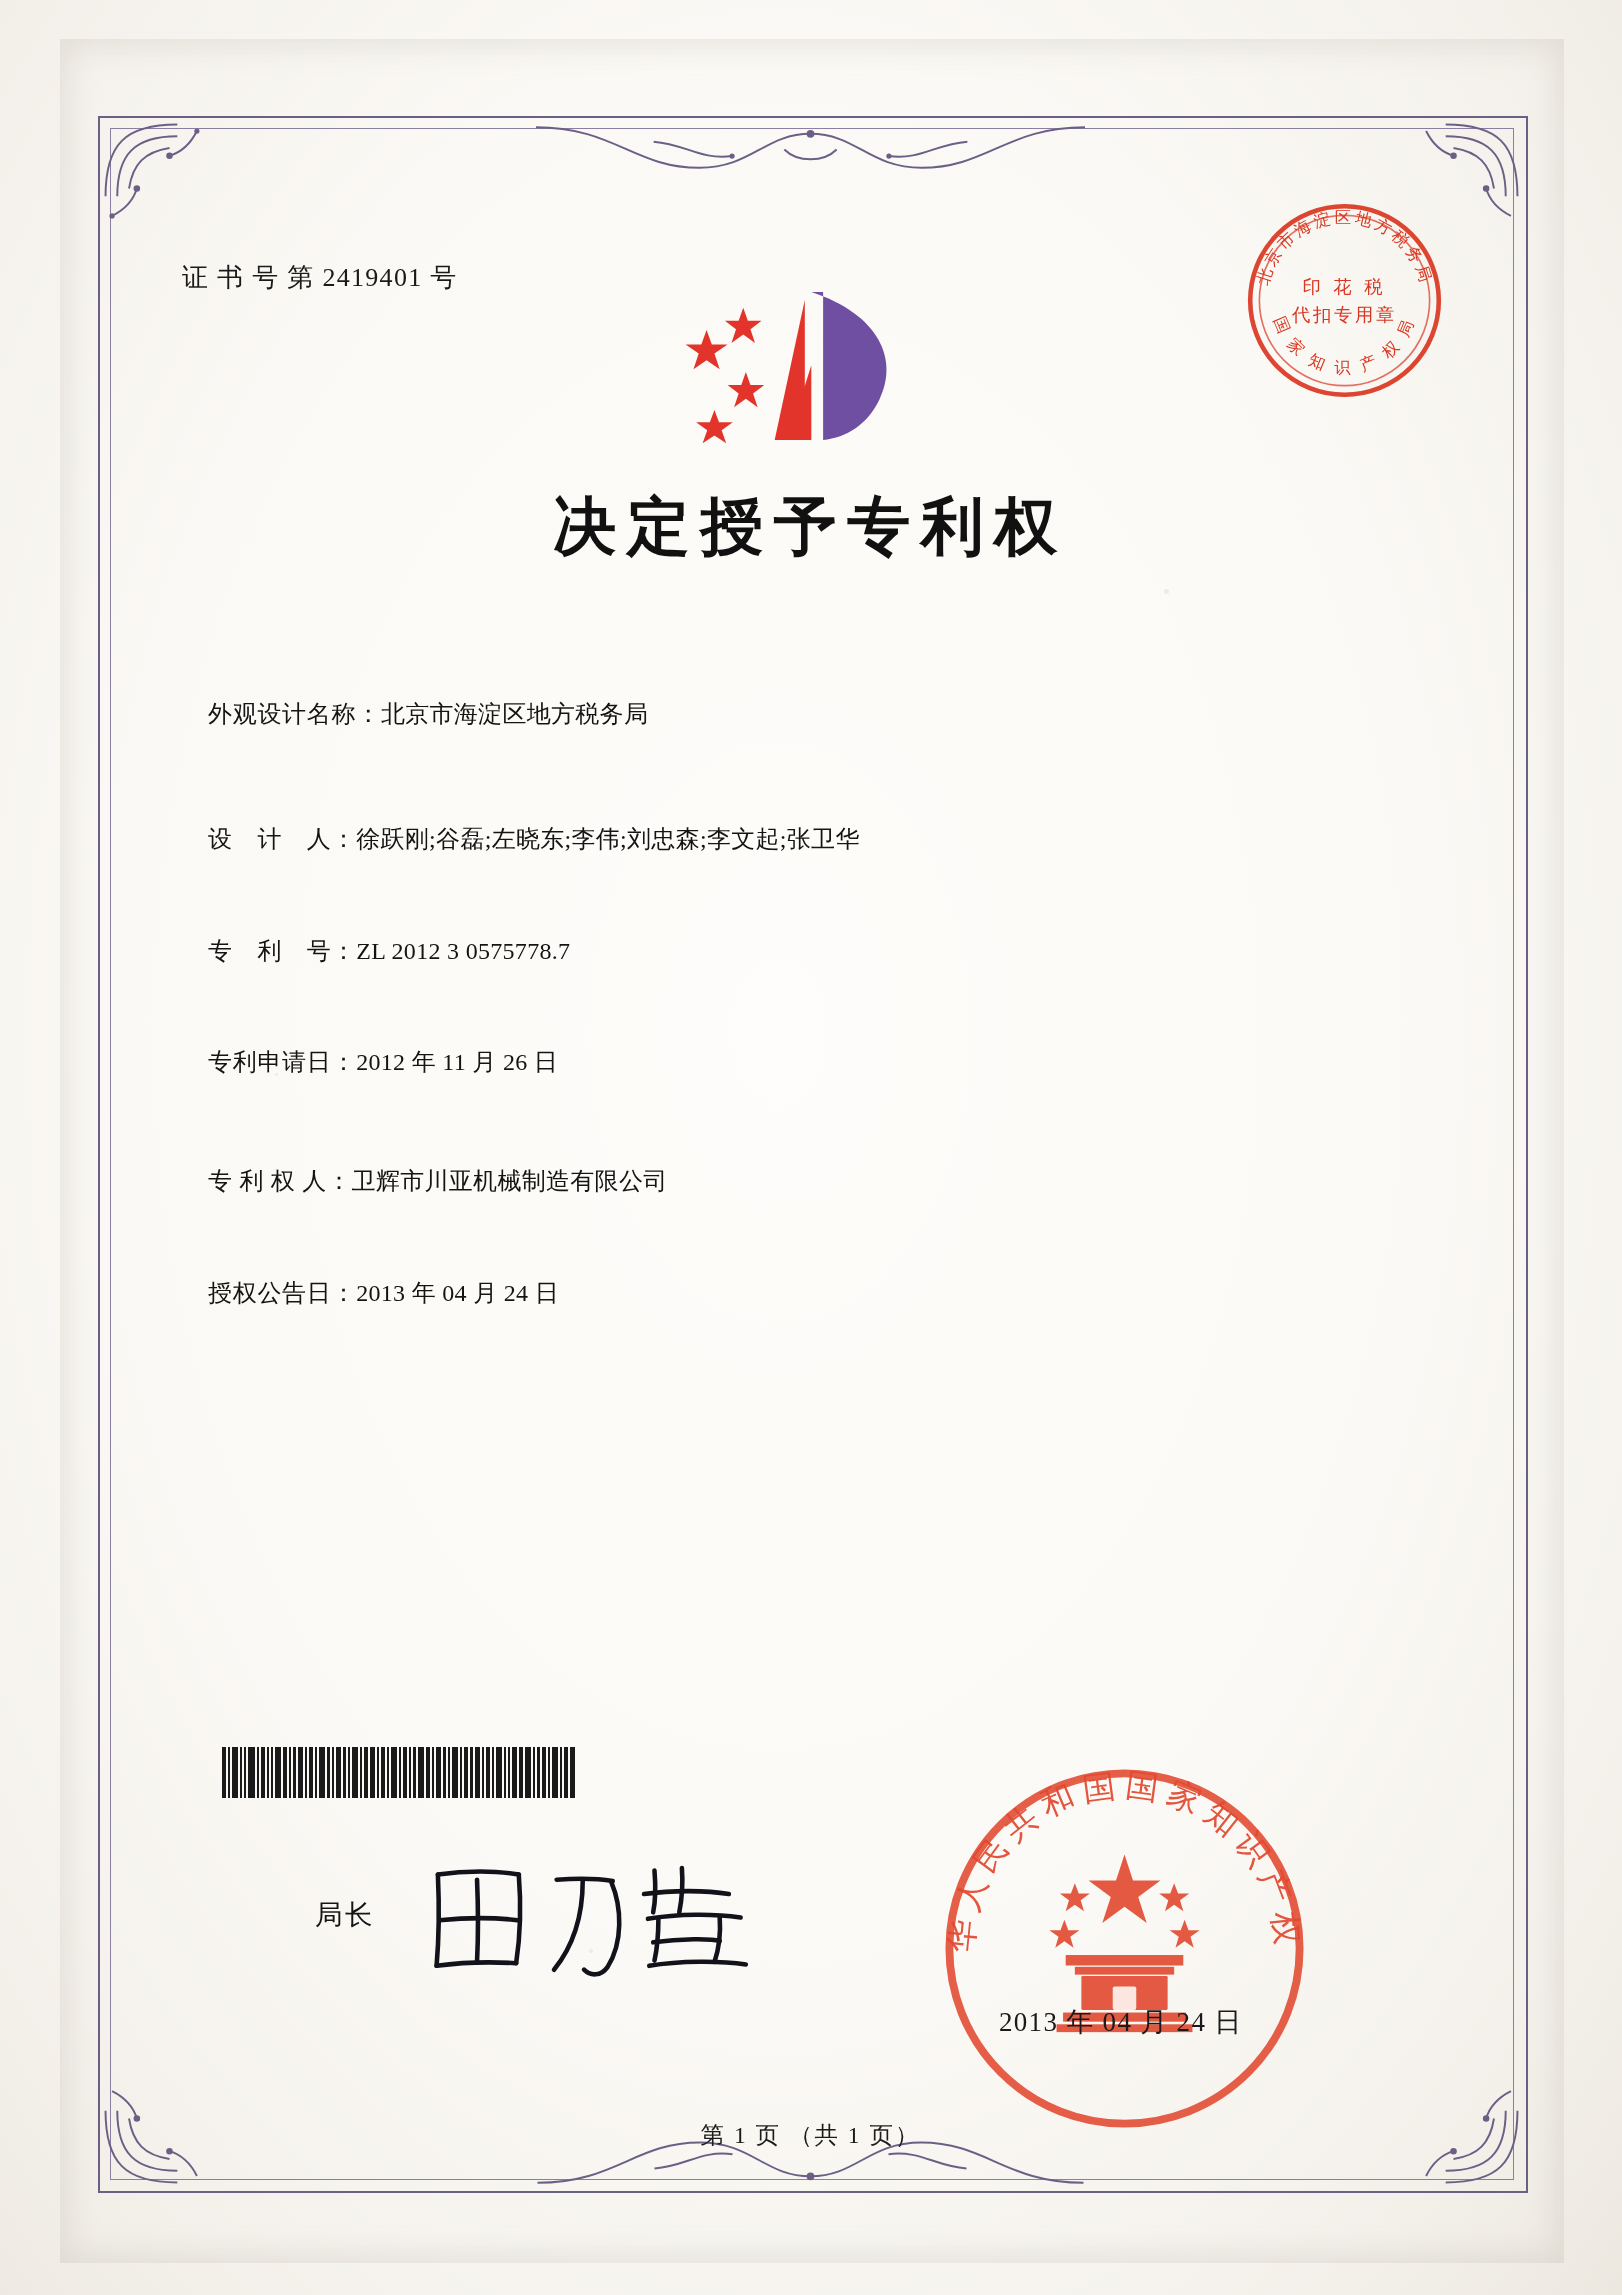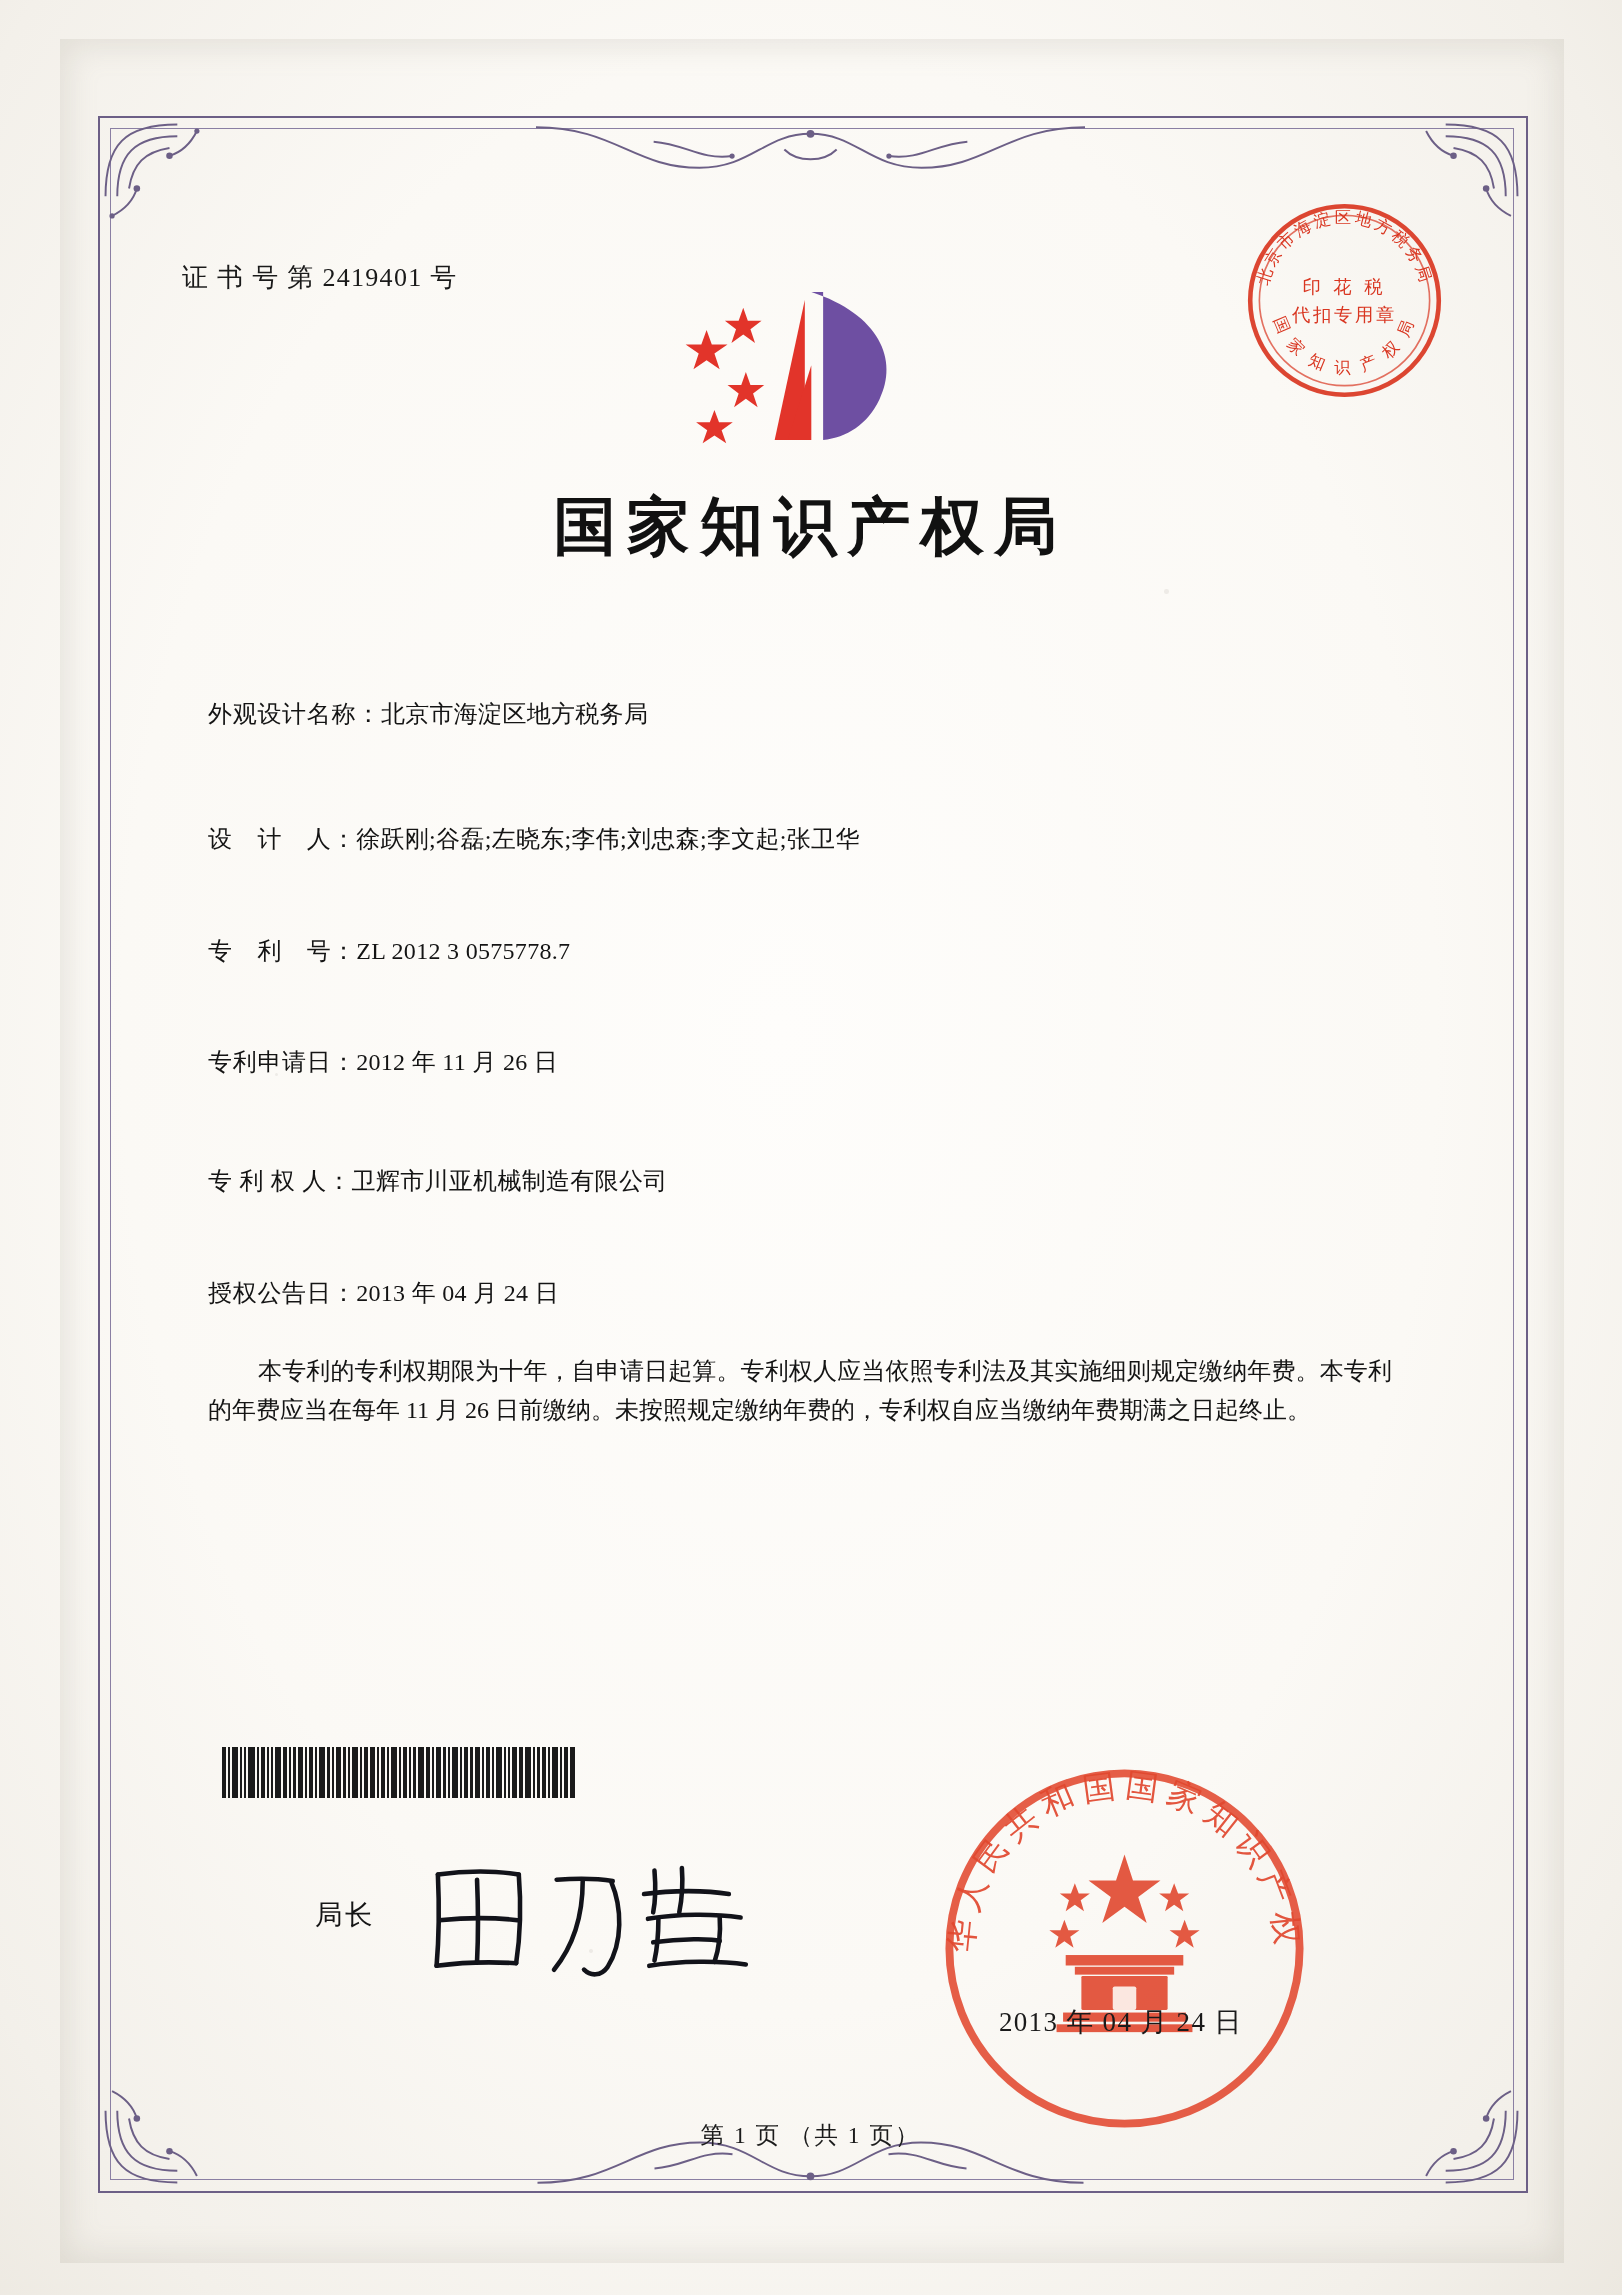--- a/index.html
+++ b/index.html
@@ -356,21 +356,21 @@
         <textPath href="#arcTop" startOffset="50%" text-anchor="middle">北京市海淀区地方税务局</textPath>
       </text>
       <text font-size="25" fill="#d93621" font-family="'Liberation Serif',serif" letter-spacing="6">
         <textPath href="#arcBot" startOffset="50%" text-anchor="middle">国 家 知 识 产 权 局</textPath>
       </text>
       <text x="155" y="143" font-size="28" fill="#d93621" text-anchor="middle" font-family="'Liberation Serif',serif" letter-spacing="6">印 花 税</text>
       <text x="155" y="186" font-size="28" fill="#d93621" text-anchor="middle" font-family="'Liberation Serif',serif" letter-spacing="4">代扣专用章</text>
     </svg>
   </div>
 
-  <div class="main-title">国家知识产权局</div>
+  <div class="main-title">决定授予专利权</div>
 
   <div class="field f1">
     <span class="lbl">外观设计名称：</span><span class="val">北京市海淀区地方税务局</span>
   </div>
   <div class="field f2">
     <span class="lbl">设　计　人：</span><span class="val">徐跃刚;谷磊;左晓东;李伟;刘忠森;李文起;张卫华</span>
   </div>
   <div class="field f3">
     <span class="lbl">专　利　号：</span><span class="val mono-num">ZL 2012 3 0575778.7</span>
   </div>
@@ -378,21 +378,20 @@
     <span class="lbl">专利申请日：</span><span class="val">2012 年 11 月 26 日</span>
   </div>
   <div class="field f5">
     <span class="lbl">专 利 权 人：</span><span class="val">卫辉市川亚机械制造有限公司</span>
   </div>
   <div class="field f6">
     <span class="lbl">授权公告日：</span><span class="val">2013 年 04 月 24 日</span>
   </div>
 
   <div class="body-text">
-    <p>本专利的专利权期限为十年，自申请日起算。专利权人应当依照专利法及其实施细则规定缴纳年费。本专利的年费应当在每年 11 月 26 日前缴纳。未按照规定缴纳年费的，专利权自应当缴纳年费期满之日起终止。</p>
   </div>
 
   <div class="barcode" id="barcode">
       <i style="width: 3.9px;"></i>
       <i style="width: 2px;"></i>
       <i style="width: 5.9px;"></i>
       <i style="width: 2px;"></i>
       <i style="width: 2.6px;"></i>
       <i style="width: 6.5px;"></i>
       <i style="width: 2px;"></i>

